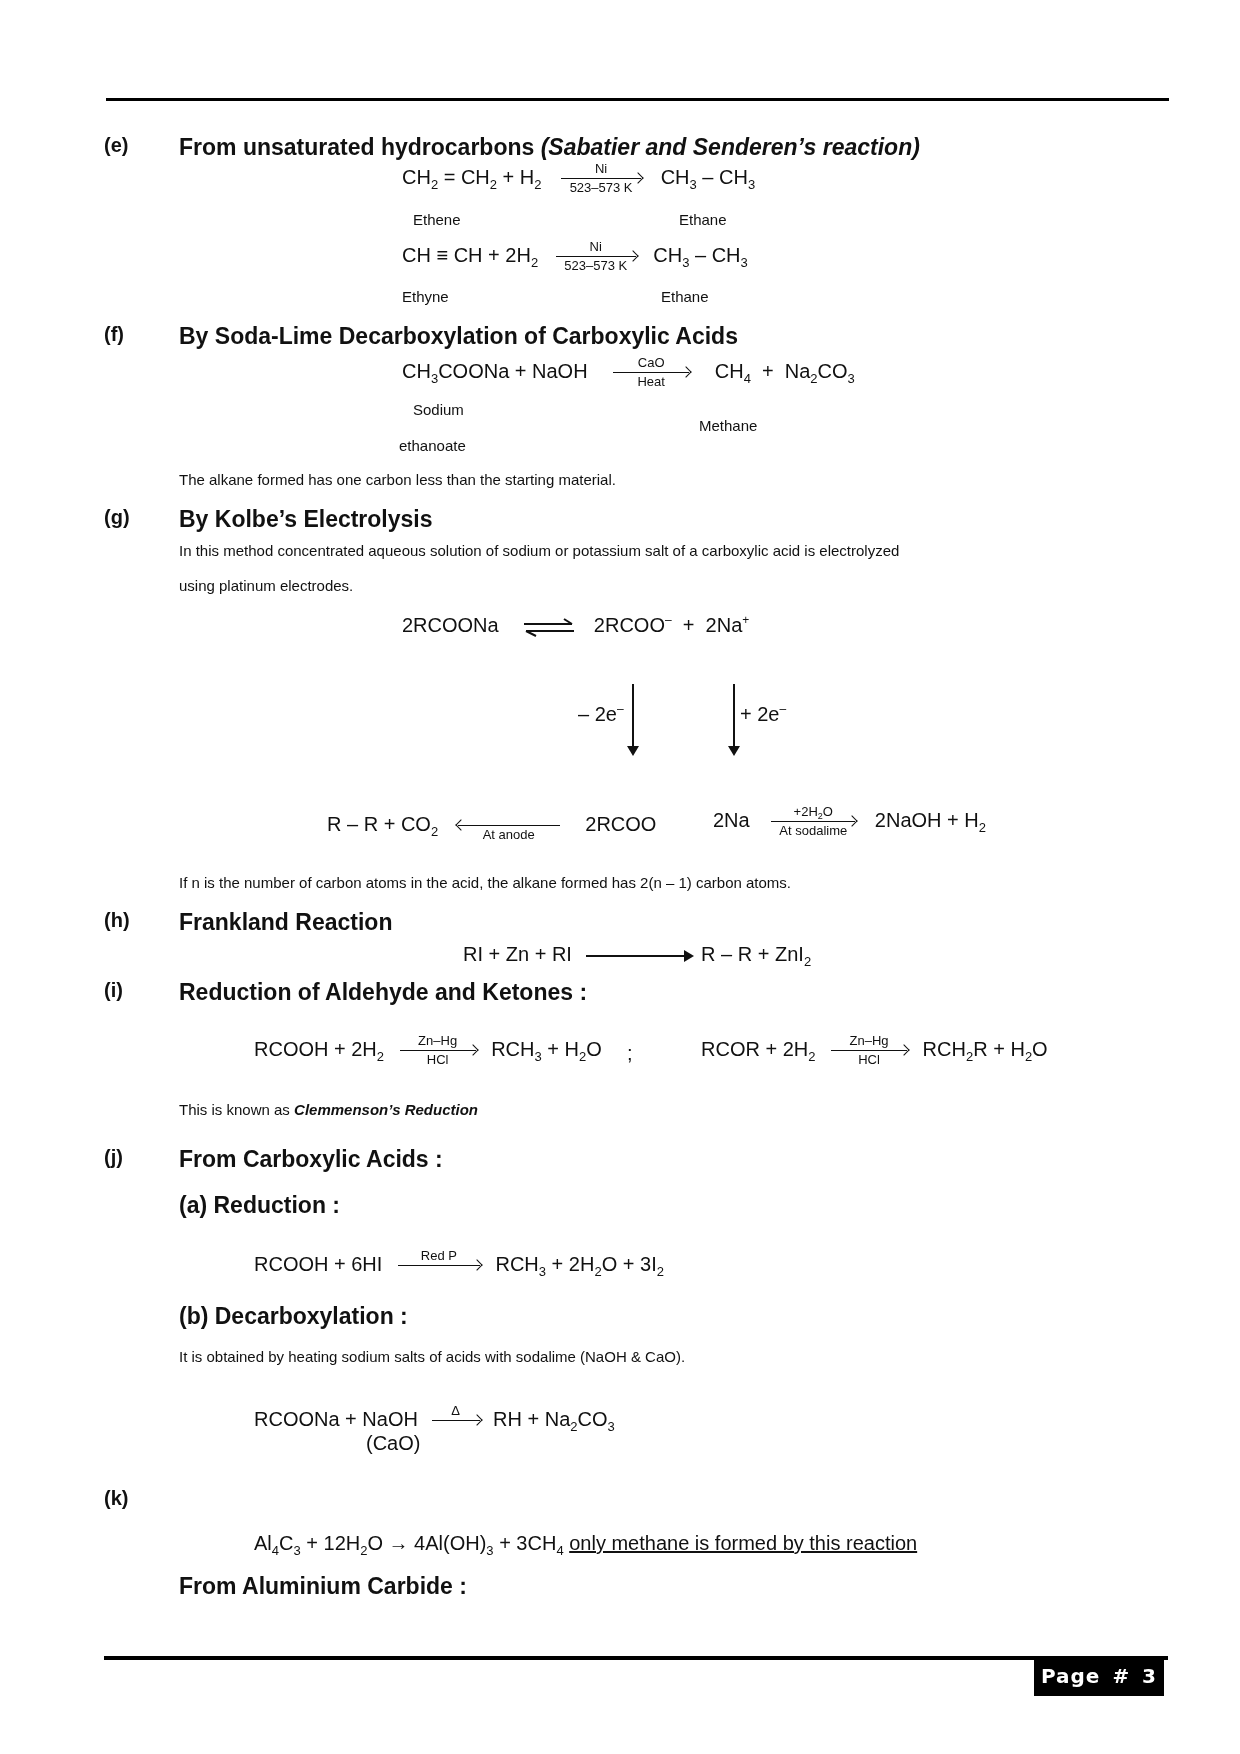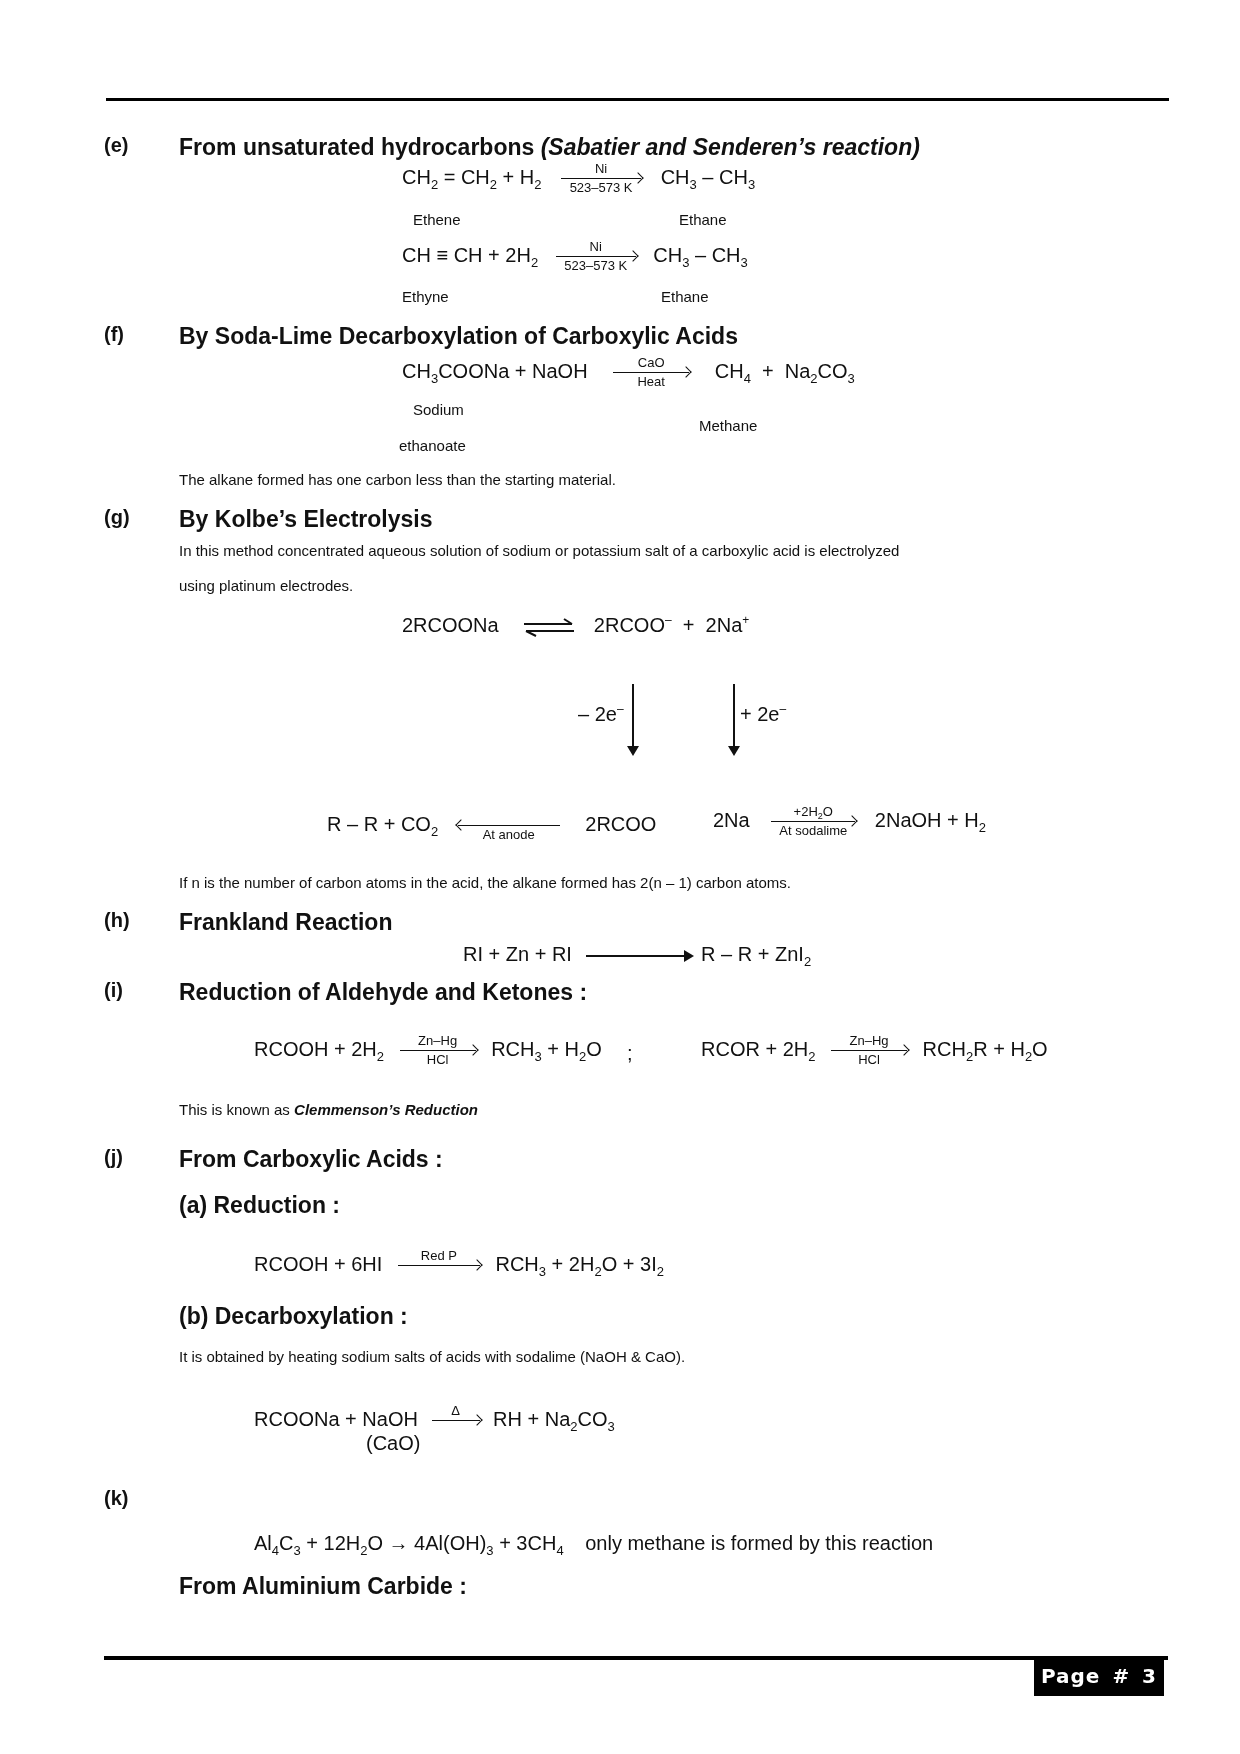--- a/index.html
+++ b/index.html
@@ -140,17 +140,17 @@
   <span>RCOONa + NaOH</span>
   <span class="arrow" style="width:48px; margin:0 8px;"><span class="top">Δ</span><span class="line"></span><span class="bot">&nbsp;</span></span>
   <span><span>RH + Na</span><sub>2</sub><span>CO</span><sub>3</sub></span>
 </div>
 <div class="abs eq" style="left:366px; top:1432px;">(CaO)</div>
 
 <div class="abs lbl" style="left:104px; top:1487px;">(k)</div>
 <div class="abs head" style="left:179px; top:1573px;">From Aluminium Carbide :</div>
 <div class="abs eq" style="left:254px; top:1532px;">
   <span>Al</span><sub>4</sub><span>C</span><sub>3</sub><span> + 12H</span><sub>2</sub><span>O → 4Al(OH)</span><sub>3</sub><span> + 3CH</span><sub>4</sub>
-  <span style="margin-left:16px;">only methane is formed by this reaction</span>
+  <span style="margin-left:0;text-decoration:underline;">only methane is formed by this reaction</span>
 </div>
 
 <div class="rule-bottom"></div>
 <div class="page-badge">Page # 3</div>
 
 </body></html>

